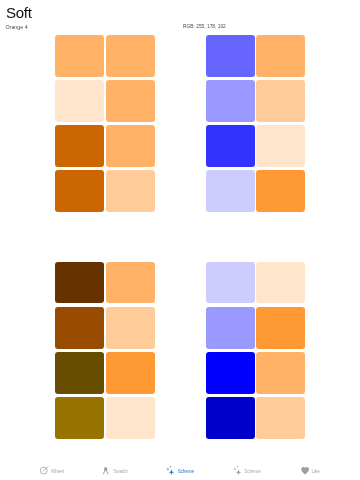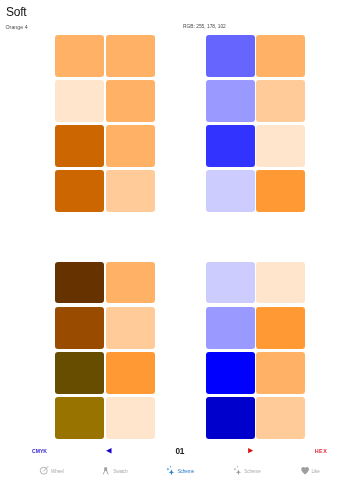--- a/index.html
+++ b/index.html
@@ -1,19 +1,19 @@
 <!DOCTYPE html>
 <html><head>
 <meta charset="utf-8">
 <style>
   html,body{margin:0;padding:0;}
   body{width:360px;height:480px;background:#ffffff;font-family:"Liberation Sans",sans-serif;overflow:hidden;}
   #app{position:absolute;left:0;top:0;width:360px;height:480px;}
 
-  .title{position:absolute;left:5.9px;top:6.9px;font-size:12px;color:#111;line-height:11px;letter-spacing:-0.2px;}
+  .title{position:absolute;left:5.9px;top:6.9px;font-size:15px;color:#111;line-height:11px;letter-spacing:-0.2px;}
   .subtitle{position:absolute;left:5.5px;top:24.6px;font-size:5.3px;color:#4a4a4a;line-height:5.3px;}
   .rgb{position:absolute;left:183.0px;top:24.8px;font-size:4.85px;color:#4a4a4a;line-height:4.85px;}
 
   .grid{position:absolute;display:grid;grid-template-columns:1fr 1fr;grid-template-rows:repeat(4,1fr);column-gap:1.6px;row-gap:3.6px;}
   .sw{border-radius:3px;}
   #g1{left:55.4px;top:35px;width:99.2px;height:177px;}
   #g2{left:205.9px;top:35px;width:99.2px;height:177px;}
   #g3{left:55.4px;top:262px;width:99.2px;height:176.6px;}
   #g4{left:205.9px;top:262px;width:99.2px;height:176.6px;}
 
@@ -77,41 +77,20 @@
       <div class="sw" title="#CCCCFF" style="background: rgb(204, 204, 255);"></div>
       <div class="sw" title="#FFE5CC" style="background: rgb(255, 229, 204);"></div>
       <div class="sw" title="#9999FF" style="background: rgb(153, 153, 255);"></div>
       <div class="sw" title="#FF9933" style="background: rgb(255, 153, 51);"></div>
       <div class="sw" title="#0000FF" style="background: rgb(0, 0, 255);"></div>
       <div class="sw" title="#FFB266" style="background: rgb(255, 178, 102);"></div>
       <div class="sw" title="#0000CC" style="background: rgb(0, 0, 204);"></div>
       <div class="sw" title="#FFCC99" style="background: rgb(255, 204, 153);"></div>
     </div>
 
-  <div class="toolbar">
-    <div class="tb" id="tb-cmyk">
-      <span style="color: rgb(51, 34, 204);">CMYK</span>
-    </div>
-    <div class="tb" id="tb-prev">
-      <svg width="5.6" height="5.6" viewBox="0 0 56 56" style="position:relative;top:-1.3px">
-        <path d="M55 1 L55 55 L1 28 Z" fill="#1400C8"></path>
-      </svg>
-    </div>
-    <div class="tb" id="tb-idx">
-      <span>01</span>
-    </div>
-    <div class="tb" id="tb-next">
-      <svg width="5.4" height="5.4" viewBox="0 0 54 54" style="position:relative;top:-1.1px">
-        <path d="M1 1 L1 53 L53 27 Z" fill="#E01010"></path>
-      </svg>
-    </div>
-    <div class="tb" id="tb-hex">
-      <span style="color: rgb(232, 37, 60);">HEX</span>
-    </div>
-  </div>
 
   <div class="nav">
       <div class="navitem" style="left: 11.4px;">
         <svg viewBox="0 0 22 22" class="navicon">
           <g fill="none" stroke="#9e9e9e" stroke-width="1.6">
             <circle cx="9.9" cy="11.9" r="7.3"></circle>
             <path d="M19.4 2.6 L8.8 13.5"></path>
           </g>
         </svg>
         <span class="navlabel" style="color:#ababab">Wheel</span>

